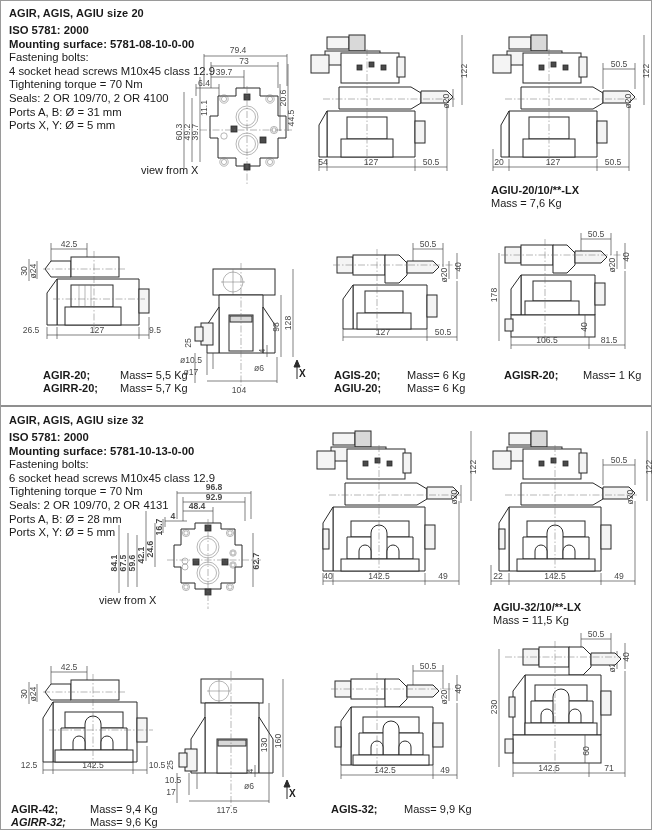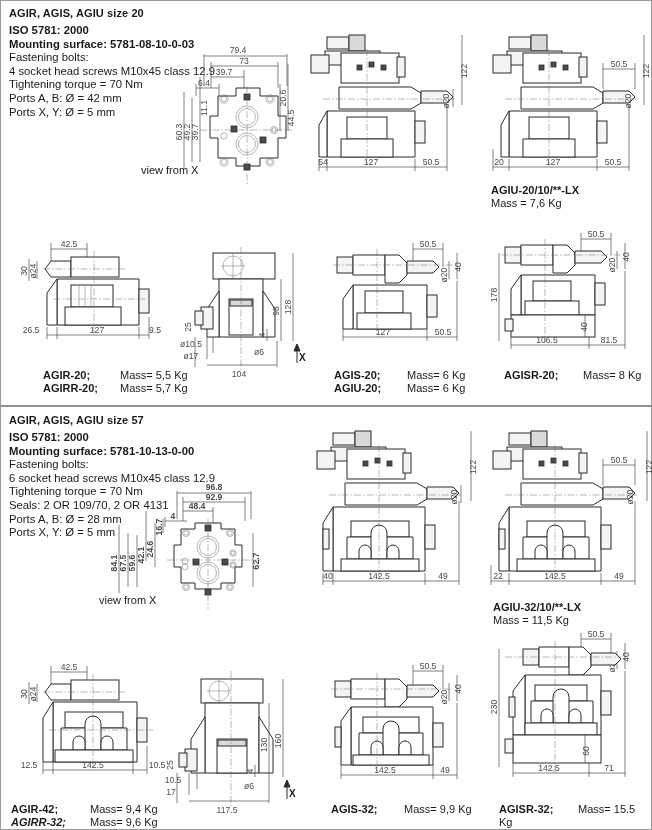--- a/index.html
+++ b/index.html
@@ -29,25 +29,26 @@
 </style>
 </head>
 <body>
 
 <div class="page">
 
   <div class="blk hdr" style="left:8px;top:6px;">AGIR, AGIS, AGIU size 20</div>
 
   <div class="blk" style="left:8px;top:23px;">
     <div class="spec b">ISO 5781: 2000</div>
-    <div class="spec b">Mounting surface: 5781-08-10-0-03</div>
+    <div class="spec b">Mounting surface: 5781-08-10-0-00</div>
     <div class="spec">Fastening bolts:</div>
     <div class="spec">4 socket head screws M10x45 class 12.9</div>
     <div class="spec">Tightening torque = 70 Nm</div>
-    <div class="spec">Ports A, B: Ø = 42 mm</div>
+    <div class="spec">Seals: 2 OR 109/70,  2 OR 4100</div>
+    <div class="spec">Ports A, B: Ø = 31 mm</div>
     <div class="spec">Ports X, Y: Ø = 5 mm</div>
   </div>
 
   <div class="blk" style="left:155px;top:35px;">
     <svg width="140" height="150" viewBox="0 0 140 150">
       <g class="ln">
         <line x1="48" y1="18" x2="48" y2="50"></line>
           <line x1="131" y1="18" x2="131" y2="50"></line>
         <line x1="48" y1="20" x2="131" y2="20"></line>
         <line x1="55" y1="30" x2="122" y2="30"></line>
@@ -305,21 +306,21 @@
     <div>
       <span class="bold" style="display:inline-block;width:74px;">AGIR-20;</span>
       <span>Mass= 5,5 Kg</span>
     </div>
     <div>
       <span class="bold" style="display:inline-block;width:74px;">AGIRR-20;</span>
       <span>Mass= 5,7 Kg</span>
     </div>
   </div>
 
-  <div class="blk" style="left:180px;top:240px;">
+  <div class="blk" style="left:180px;top:256px;">
     <svg width="130" height="145" viewBox="0 0 130 145">
       <g class="fillw">
           <rect x="32" y="12" width="62" height="26"></rect>
         </g>
       <g class="thin">
           <circle cx="52" cy="25" r="10"></circle>
           <line x1="52" y1="12" x2="52" y2="38"></line>
           <line x1="40" y1="25" x2="64" y2="25"></line>
         </g>
       <g class="fillw">
@@ -487,27 +488,27 @@
       </g>
       <text class="dim" x="12" y="66" text-anchor="middle" transform="rotate(-90,12,66)">178</text>
       <text class="dim" x="102" y="98" text-anchor="middle" transform="rotate(-90,102,98)">40</text>
       <text class="dim" x="62" y="114" text-anchor="middle">106.5</text>
       <text class="dim" x="124" y="114" text-anchor="middle">81.5</text>
     </svg>
   </div>
   <div class="blk cap" style="left:503px;top:368px;">
     <div>
       <span class="bold" style="display:inline-block;width:76px;">AGISR-20;</span>
-      <span>Mass= 8 Kg</span>
+      <span>Mass= 1 Kg</span>
     </div>
   </div>
 
   <div class="sect-rule" style="top:404px;"></div>
 
-  <div class="blk hdr" style="left:8px;top:413px;">AGIR, AGIS, AGIU size 57</div>
+  <div class="blk hdr" style="left:8px;top:413px;">AGIR, AGIS, AGIU size 32</div>
 
   <div class="blk" style="left:8px;top:430px;">
     <div class="spec b">ISO 5781: 2000</div>
     <div class="spec b">Mounting surface: 5781-10-13-0-00</div>
     <div class="spec">Fastening bolts:</div>
     <div class="spec">6 socket head screws M10x45 class 12.9</div>
     <div class="spec">Tightening torque = 70 Nm</div>
     <div class="spec">Seals: 2 OR 109/70,  2  OR 4131</div>
     <div class="spec">Ports A, B: Ø = 28 mm</div>
     <div class="spec">Ports X, Y: Ø = 5 mm</div>
@@ -1025,20 +1026,14 @@
         <line x1="140" y1="44" x2="140" y2="150"></line>
         <line x1="28" y1="146" x2="140" y2="146"></line>
         <line x1="100" y1="108" x2="100" y2="136"></line>
       </g>
       <text class="dim" x="12" y="80" text-anchor="middle" transform="rotate(-90,12,80)">230</text>
       <text class="dim" x="104" y="124" text-anchor="middle" transform="rotate(-90,104,124)">60</text>
       <text class="dim" x="64" y="144" text-anchor="middle">142.5</text>
       <text class="dim" x="124" y="144" text-anchor="middle">71</text>
     </svg>
   </div>
-  <div class="blk cap" style="left:498px;top:802px;">
-    <div>
-      <span class="bold" style="display:inline-block;width:76px;">AGISR-32;</span>
-      <span>Mass= 15.5 Kg</span>
-    </div>
-  </div>
 
 </div>
 
 </body></html>

